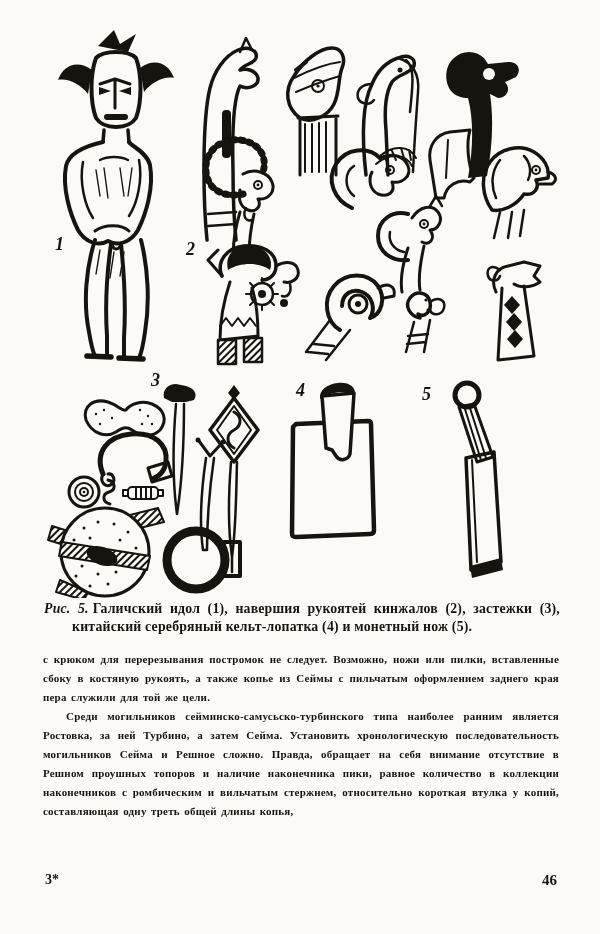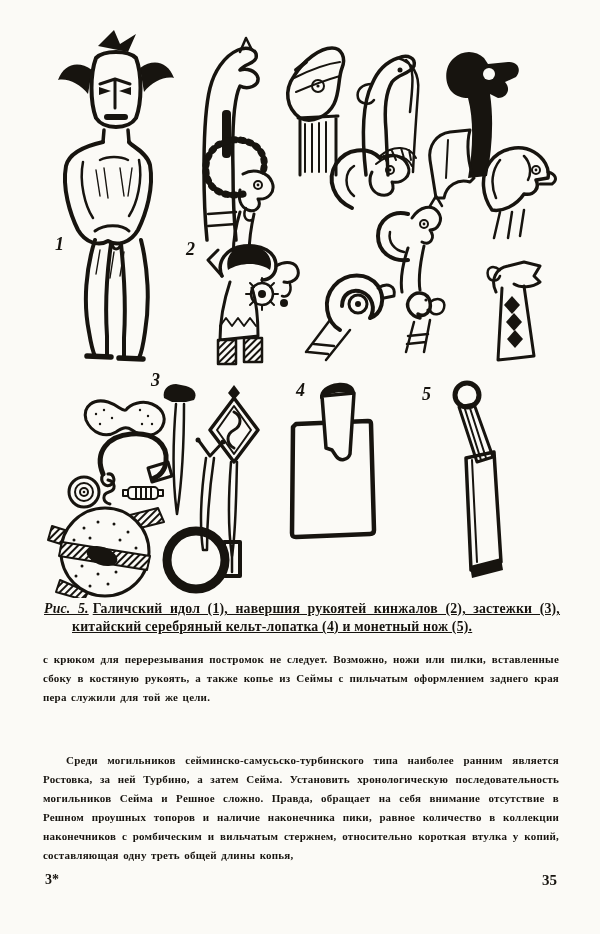--- a/index.html
+++ b/index.html
@@ -16,30 +16,29 @@
   .fig-num{
     font-family:"Liberation Serif",serif;
     font-style:italic;font-weight:bold;font-size:18px;fill:#17140f;
   }
   .caption{
     position:absolute;top:600px;left:44px;right:40px;
     font-size:13.8px;line-height:17.6px;font-weight:bold;
     text-align:justify;
     padding-left:28px;text-indent:-28px;
     letter-spacing:.2px;
-    text-decoration:underline;
   }
   .cap-prefix{font-style:italic;font-weight:bold;margin-right:4px;}
   .body-text{
     position:absolute;top:650px;left:43px;right:41px;
     font-size:11px;line-height:19px;font-weight:bold;
     text-align:justify;letter-spacing:.2px;word-spacing:1.5px;
   }
   .body-text p{margin:0;}
-  .body-text p.indent{text-indent:23px;margin-top:44px;}
+  .body-text p.indent{text-indent:23px;}
   .footer{
     position:absolute;top:872px;left:45px;right:43px;height:22px;
     display:flex;justify-content:space-between;align-items:flex-start;
     font-weight:bold;
   }
   .sig{font-size:14px;}
   .pagenum{font-size:15px;}
 </style>
 </head>
 <body>
@@ -266,16 +265,16 @@
 
   <div class="caption"><span class="cap-prefix">Рис. 5.</span><span>Галичский идол (1), навершия рукоятей кинжалов (2), застежки (3), китайский серебряный кельт-лопатка (4) и монетный нож (5).</span></div>
 
   <div class="body-text">
     <p>с крюком для перерезывания постромок не следует. Возможно, ножи или пилки, вставленные сбоку в костяную рукоять, а также копье из Сеймы с пильчатым оформлением заднего края пера служили для той же цели.</p>
     <p class="indent">Среди могильников сейминско-самусьско-турбинского типа наиболее ранним является Ростовка, за ней Турбино, а затем Сейма. Установить хронологическую последовательность могильников Сейма и Решное сложно. Правда, обращает на себя внимание отсутствие в Решном проушных топоров и наличие наконечника пики, равное количество в коллекции наконечников с ромбическим и вильчатым стержнем, относительно короткая втулка у копий, составляющая одну треть общей длины копья,</p>
   </div>
 
   <div class="footer">
     <span class="sig">3*</span>
-    <span class="pagenum">35</span>
+    <span class="pagenum">46</span>
   </div>
 
 </div>
 
 </body></html>

